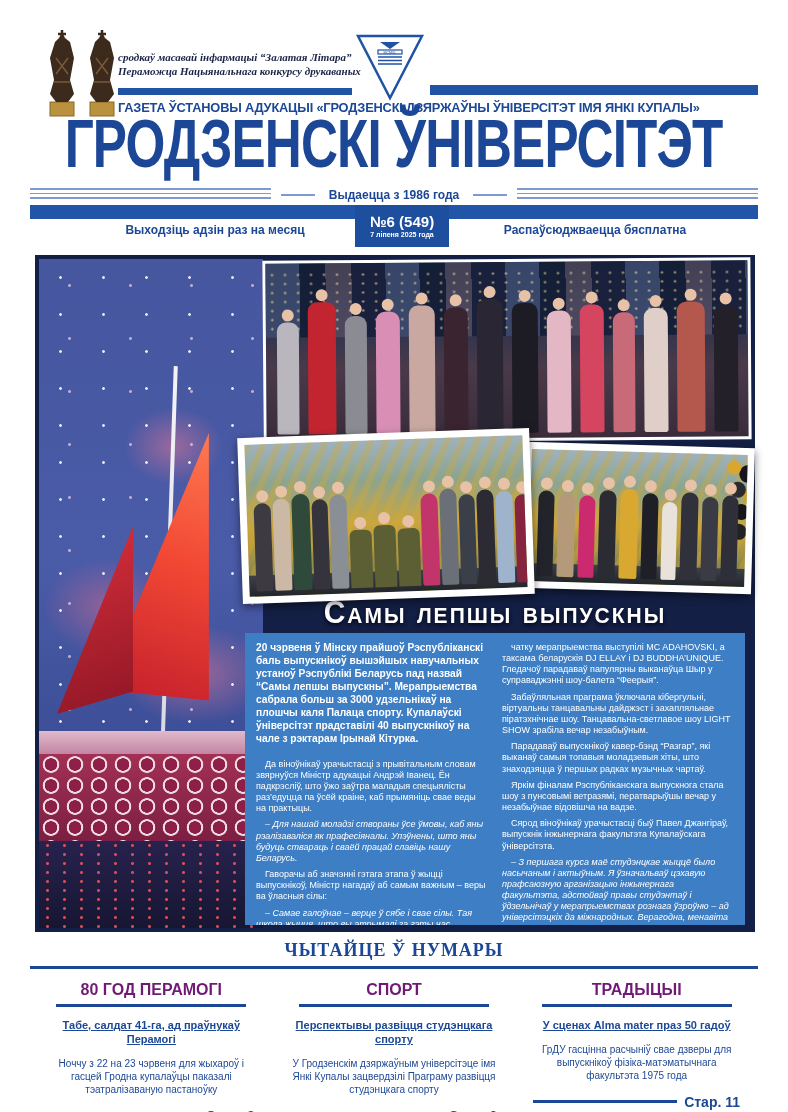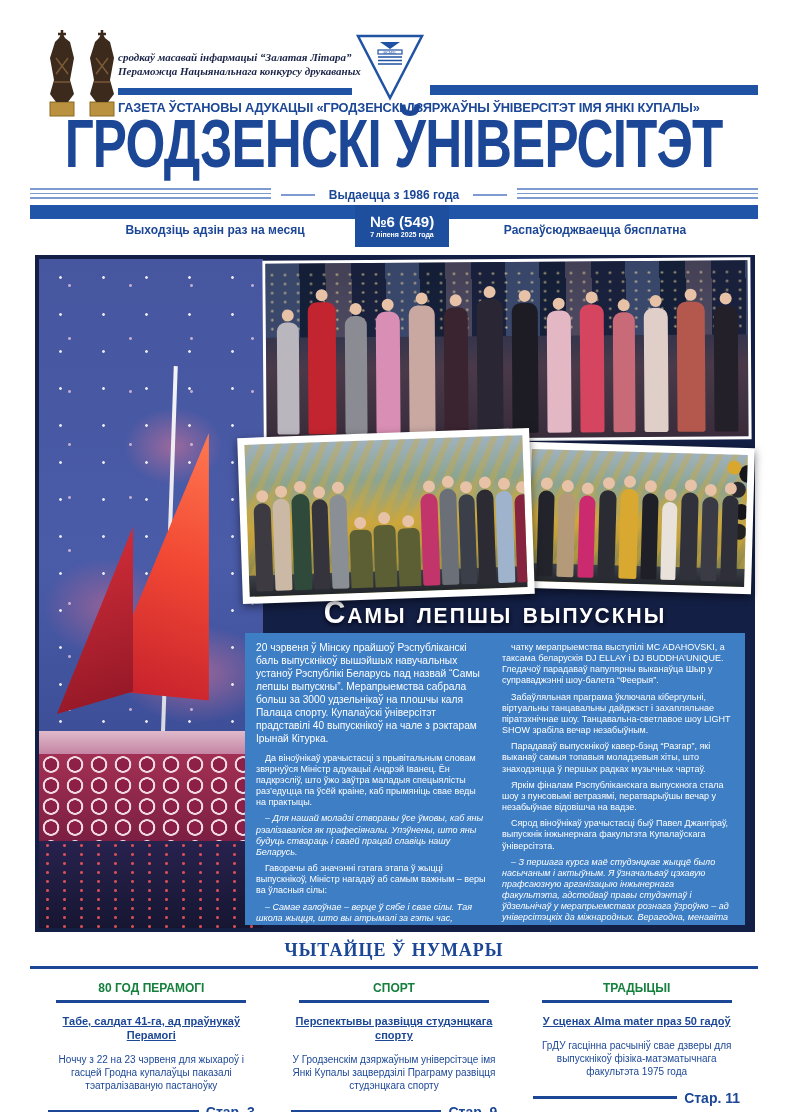--- a/index.html
+++ b/index.html
@@ -78,30 +78,30 @@
   .balloons{position:absolute;right:6px;top:6px;width:14px;height:14px;border-radius:50%;background:#d9a62e;
     box-shadow:14px 6px 0 2px #16161a,4px 22px 0 1px #2a2a30,18px 28px 0 2px #caa233,8px 44px 0 1px #16161a,20px 52px 0 1px #d9a62e,6px 64px 0 1px #222;}
   .headline{position:absolute;left:210px;right:10px;top:340px;text-align:center;color:#fff;
     font-variant:small-caps;font-weight:bold;font-size:30px;letter-spacing:2px;
     text-shadow:0 2px 4px rgba(0,0,20,.85);transform:scaleY(1.05);}
   .panel{position:absolute;left:210px;right:10px;top:378px;height:292px;background:#3d7ec5;
     color:#fff;padding:9px 11px;box-sizing:border-box;overflow:hidden;}
   .cols{display:flex;gap:14px;height:100%;}
   .col{flex:1;font-size:9px;line-height:1.24;}
   .col p{margin:0 0 5px;text-indent:9px;}
-  .col p.lead{font-weight:normal;font-size:10.2px;line-height:1.27;text-indent:0;margin-bottom:7px;}
+  .col p.lead{font-weight:bold;font-size:10.2px;line-height:1.27;text-indent:0;margin-bottom:13px;}
   .col p.quote{font-style:italic;}
   
   .read{position:absolute;left:30px;top:940px;width:728px;}
   .read-title{text-align:center;font-family:"Liberation Serif",serif;font-weight:bold;
     font-size:18px;letter-spacing:1px;color:#1c4796;}
   .read-rule{height:3px;background:#1c4796;margin-top:5px;box-shadow:0 -4px 0 -2.5px #7d9bd1;}
   .cards{display:flex;gap:36px;margin-top:12px;padding:0 18px;}
   .card{flex:1;text-align:center;}
-  .rubric{font-weight:bold;font-size:12px;color:#15803d;}
+  .rubric{font-weight:bold;font-size:16px;color:#701a75;}
   .rubric-rule{height:3px;background:#1c4796;width:92%;margin:5px auto 12px;}
   .card-title{font-weight:bold;font-size:11px;color:#1c4796;line-height:1.25;text-decoration:underline;}
   .card-desc{font-size:10px;color:#1c4796;line-height:1.3;margin-top:10px;}
   .card-footer{display:flex;align-items:center;gap:7px;margin-top:12px;}
   .card-footer .fline{flex:1;height:3px;background:#1c4796;}
   .card-footer .pnum{font-weight:bold;font-size:14px;color:#1c4796;white-space:nowrap;}
 </style>
 </head>
 <body>
 

